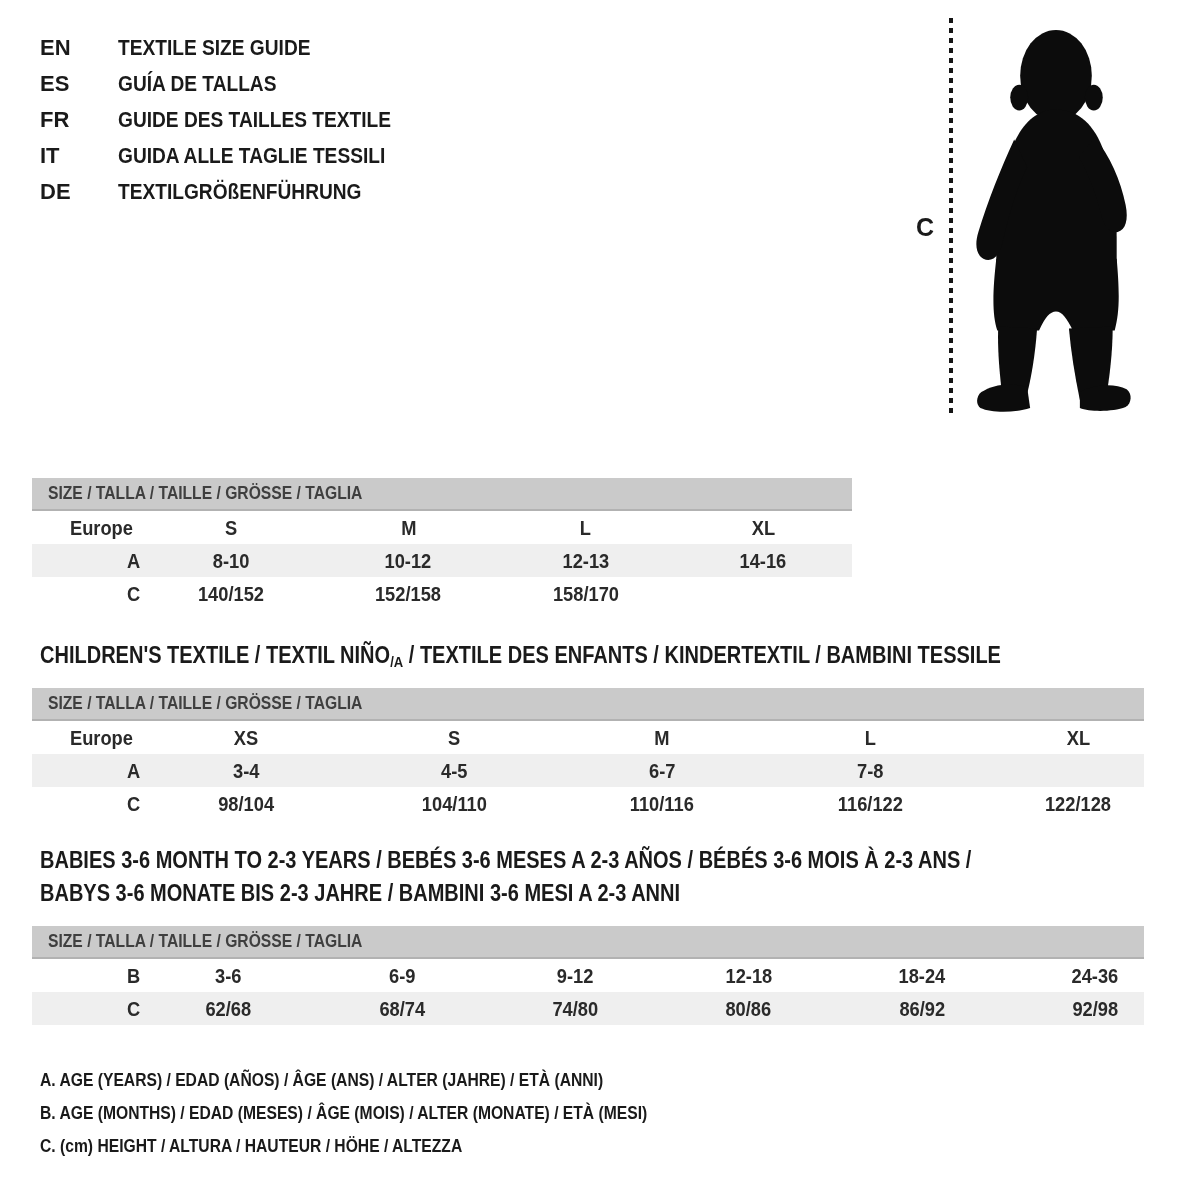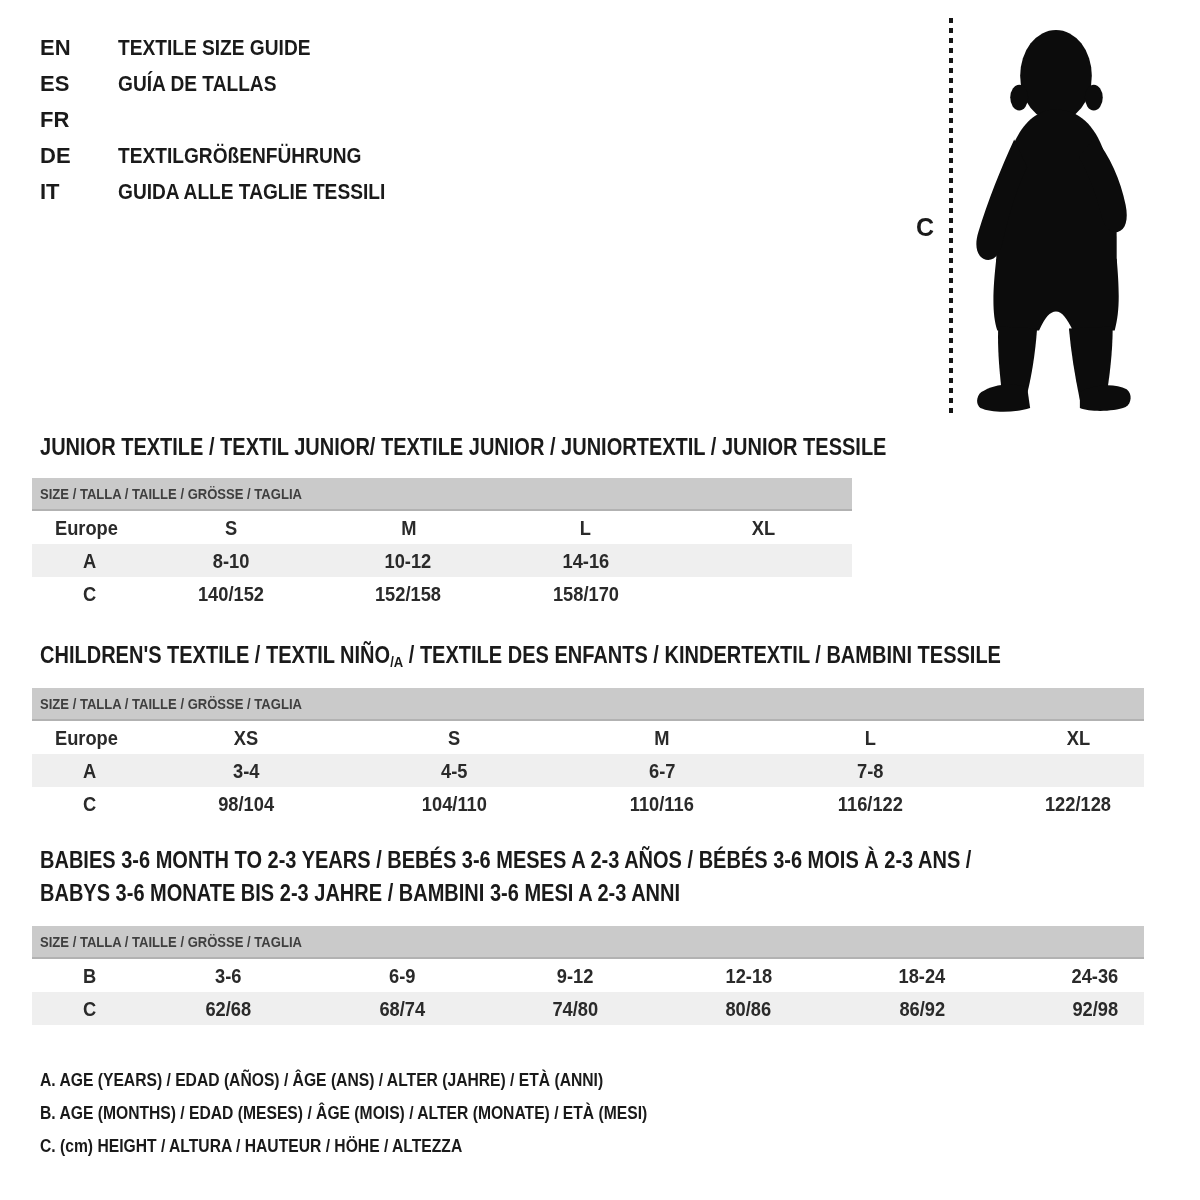--- a/index.html
+++ b/index.html
@@ -26,57 +26,58 @@
   .c-label{position:absolute;left:916px;top:213px;font-size:25px;}
 
   
   .sec-head{position:absolute;left:40px;font-size:23px;line-height:30px;}
   .sub{font-size:15px;vertical-align:-4px;}
 
   
   .tbl{position:absolute;left:32px;}
   .size-bar{
     height:31px;line-height:31px;background:#cacaca;border-bottom:2px solid #b2b2b2;
-    padding-left:8px;font-size:15px;color:#3f3f3f;
+    padding-left:16px;font-size:18px;color:#3f3f3f;
   }
   .trow{display:grid;height:33px;line-height:33px;font-size:21px;color:#2a2a2a;}
   .g4{grid-template-columns:110px repeat(4,1fr);}
   .g5{grid-template-columns:110px repeat(5,1fr);}
   .g6{grid-template-columns:110px repeat(6,1fr);}
   .shaded{background:#efefef;}
   .cell{text-align:center;overflow:hidden;}
-  .cell.label{text-align:center;padding-left:8px;}
+  .cell.label{text-align:right;padding-left:8px;}
 
   
   .legend{position:absolute;left:40px;top:1064px;font-size:18px;line-height:33px;}
 </style>
 </head>
 <body>
 
 <div class="canvas">
 
   <div class="lang-list">
     <div class="lang-row">
       <span class="lang-code">EN</span>
       <span><span class="cond">TEXTILE SIZE GUIDE</span></span>
     </div>
     <div class="lang-row">
       <span class="lang-code">ES</span>
       <span><span class="cond">GUÍA DE TALLAS</span></span>
     </div>
     <div class="lang-row">
       <span class="lang-code">FR</span>
+      <span><span class="cond">GUIDE DES TAILLES TEXTILE</span></span>
+    </div>
+    <div class="lang-row">
+      <span class="lang-code">IT</span>
+      <span><span class="cond">GUIDA ALLE TAGLIE TESSILI</span></span>
     </div>
     <div class="lang-row">
       <span class="lang-code">DE</span>
       <span><span class="cond">TEXTILGRÖßENFÜHRUNG</span></span>
-    </div>
-    <div class="lang-row">
-      <span class="lang-code">IT</span>
-      <span><span class="cond">GUIDA ALLE TAGLIE TESSILI</span></span>
     </div>
   </div>
 
   <div class="dash-line"></div>
   <div class="c-label">C</div>
 
   <div class="figure-icon">
     <svg viewBox="0 0 170 400" xmlns="http://www.w3.org/2000/svg" fill="#0c0c0c">
       <ellipse cx="87" cy="58" rx="36" ry="46"></ellipse>
       <ellipse cx="50" cy="80" rx="9" ry="13"></ellipse>
@@ -85,36 +86,34 @@
       <path d="M45,122 C32,150 18,185 9,215 C5,228 7,238 14,242 C22,246 30,240 33,227 C39,200 47,172 58,150 Z"></path>
       <path d="M126,120 C141,138 152,163 157,188 C160,203 157,213 149,215 C141,217 135,209 132,196 C127,176 119,155 110,140 Z"></path>
       <path d="M27,242 C23,278 23,298 28,314 L70,314 C76,301 81,295 87,295 C93,295 98,302 104,314 L146,314 C151,296 151,276 148,242 Z"></path>
       <path d="M29,310 L68,312 C66,340 62,362 57,382 L33,380 C30,355 28,330 29,310 Z"></path>
       <path d="M100,312 L144,310 C144,335 141,360 137,384 L111,384 C106,360 102,335 100,312 Z"></path>
       <path d="M12,376 C24,368 42,366 58,371 L61,392 C45,397 22,397 11,392 C6,388 7,380 12,376 Z"></path>
       <path d="M111,376 C125,368 146,367 158,373 C164,378 163,387 157,391 C144,396 121,396 111,392 Z"></path>
     </svg>
   </div>
 
-  <div class="sec-head" style="top:432px;">
-    <span class="cond">JUNIOR TEXTILE / TEXTIL JUNIOR/ TEXTILE JUNIOR / JUNIORTEXTIL / JUNIOR TESSILE</span>
-  </div>
   <div class="tbl" style="top:478px;width:820px;">
     <div class="size-bar"><span class="cond">SIZE / TALLA / TAILLE / GRÖSSE / TAGLIA</span></div>
     <div class="trow g4">
       <div class="cell label"><span class="cond">Europe</span></div>
       <div class="cell"><span class="condc">S</span></div>
       <div class="cell"><span class="condc">M</span></div>
       <div class="cell"><span class="condc">L</span></div>
       <div class="cell"><span class="condc">XL</span></div>
     </div>
     <div class="trow g4 shaded">
       <div class="cell label"><span class="cond">A</span></div>
       <div class="cell"><span class="condc">8-10</span></div>
       <div class="cell"><span class="condc">10-12</span></div>
+      <div class="cell"><span class="condc">12-13</span></div>
       <div class="cell"><span class="condc">14-16</span></div>
     </div>
     <div class="trow g4">
       <div class="cell label"><span class="cond">C</span></div>
       <div class="cell"><span class="condc">140/152</span></div>
       <div class="cell"><span class="condc">152/158</span></div>
       <div class="cell"><span class="condc">158/170</span></div>
     </div>
   </div>
 

